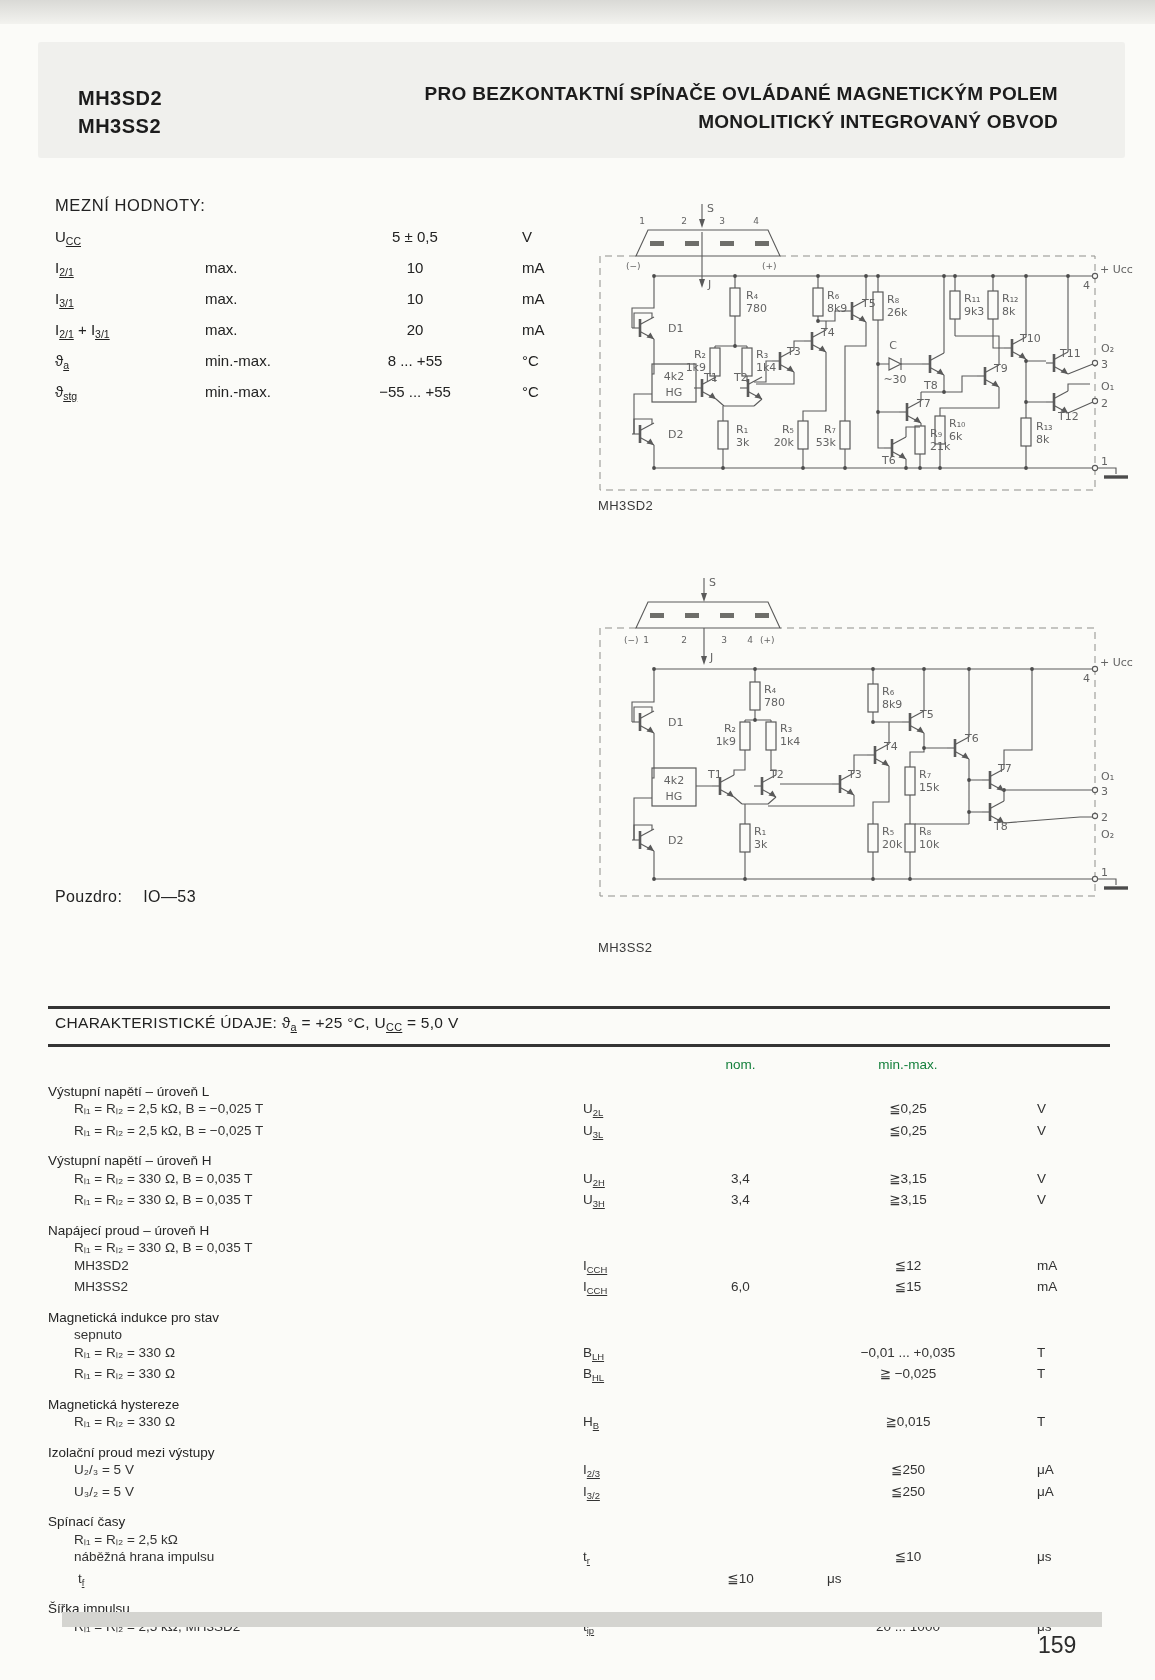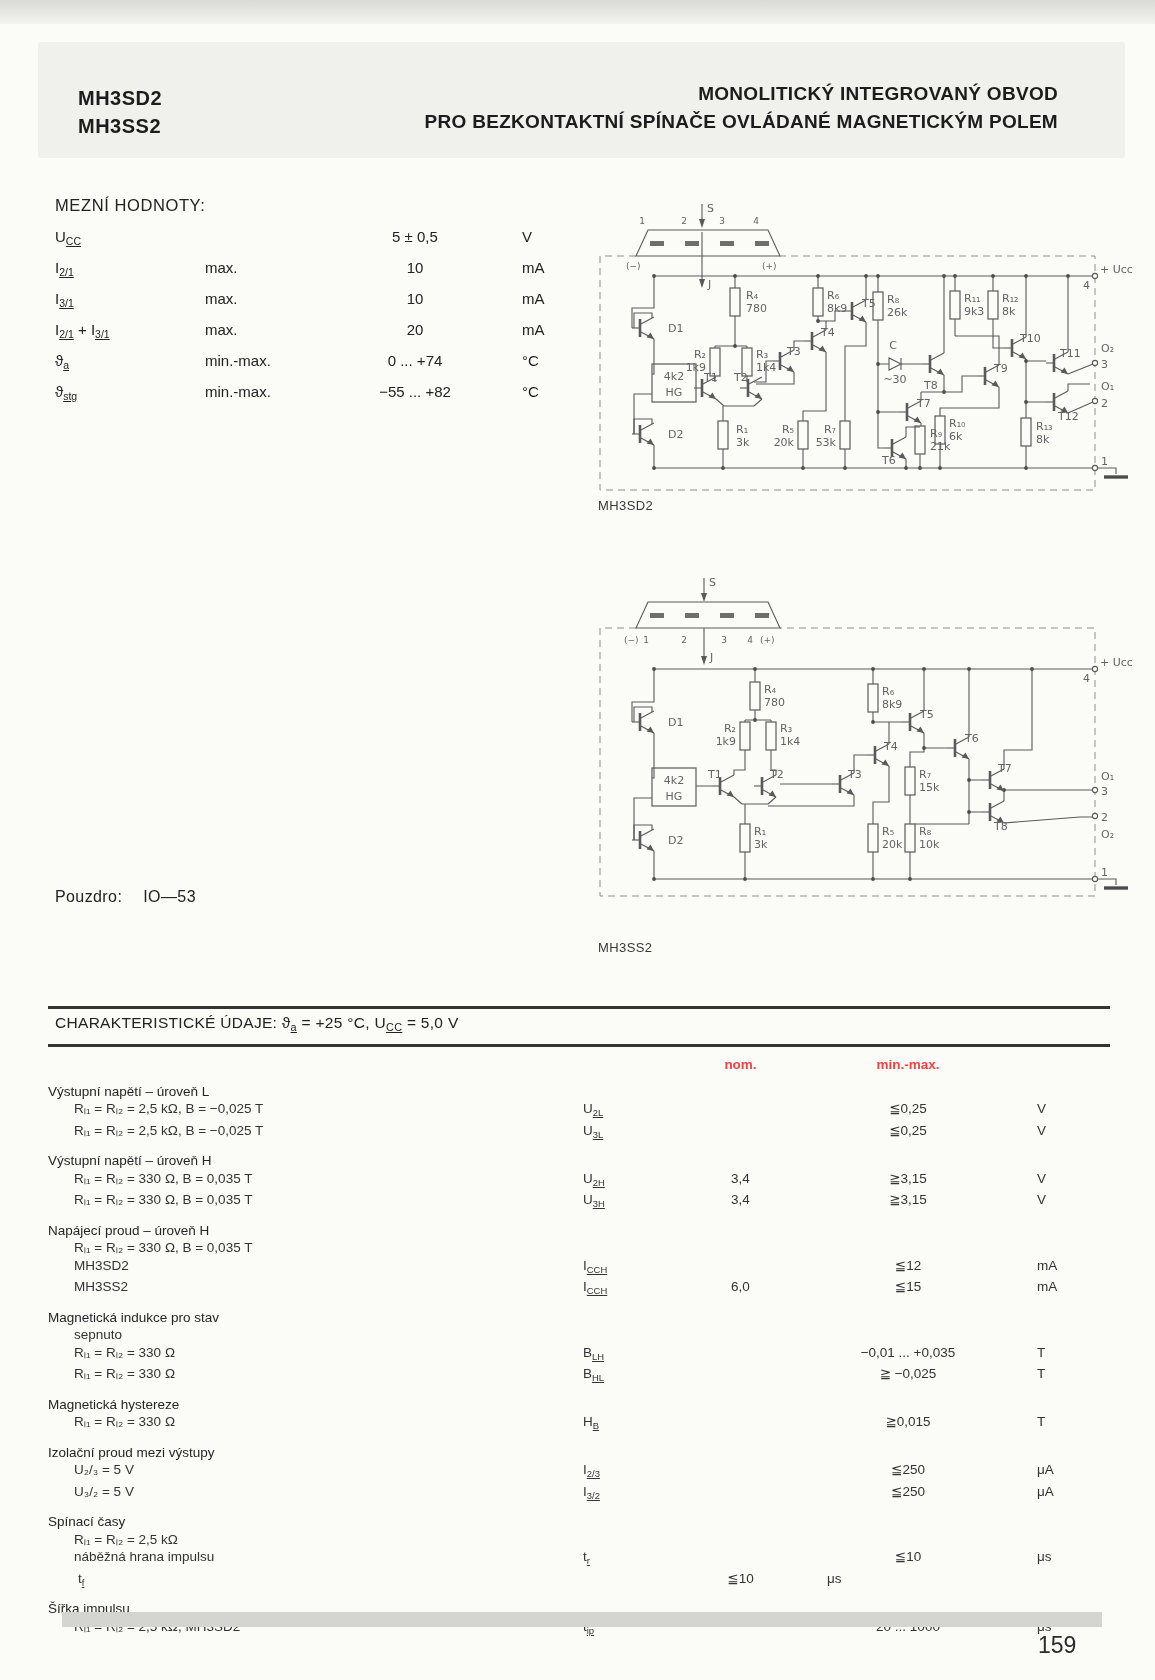--- a/index.html
+++ b/index.html
@@ -22,21 +22,21 @@
   .lunit{padding-left:22px;}
   .sub{font-size:70%;vertical-align:-3px;text-decoration:underline;}
   .schem{position:absolute;}
   .caption{position:absolute;font-size:13px;color:#3a3a3a;letter-spacing:.4px;}
   .pouzdro{position:absolute;left:55px;top:888px;font-size:16px;color:#222;letter-spacing:.4px;}
   .pouzdro .val{margin-left:21px;}
   .rule{position:absolute;left:48px;width:1062px;height:2.5px;background:#343434;}
   .char-title{position:absolute;left:55px;top:1014px;font-size:15.5px;color:#222;letter-spacing:.3px;}
   .char{position:absolute;left:48px;top:1056px;width:1085px;font-size:13.5px;color:#333;}
   .crow{display:grid;grid-template-columns:505px 125px 125px 210px 80px;line-height:17.5px;align-items:baseline;}
-  .chead{font-weight:bold;color:#ef4444;margin-bottom:8px;}
+  .chead{font-weight:normal;color:#15803d;margin-bottom:8px;}
   .cheading{margin-top:9px;line-height:17.5px;color:#252525;}
   .ccond{padding-left:26px;}
   .csym{padding-left:30px;}
   .cnom{text-align:center;}
   .cmm{text-align:center;}
   .cunit{padding-left:24px;}
   .pagenum{position:absolute;left:1038px;top:1632px;font-size:23px;color:#2c2c2c;text-align:right;}
   
   .w{fill:none;stroke:#5a5a5a;stroke-width:1.1;}
   .res{fill:none;stroke:#5a5a5a;stroke-width:1.2;}
@@ -53,22 +53,22 @@
 
 <div class="page">
   <div class="scan-top"></div>
   <div class="scan-head"></div>
 
   <div class="partnos">
     <div>MH3SD2</div>
     <div>MH3SS2</div>
   </div>
   <div class="titleblock">
+    <div>PRO BEZKONTAKTNÍ SPÍNAČE OVLÁDANÉ MAGNETICKÝM POLEM</div>
     <div>MONOLITICKÝ INTEGROVANÝ OBVOD</div>
-    <div>PRO BEZKONTAKTNÍ SPÍNAČE OVLÁDANÉ MAGNETICKÝM POLEM</div>
   </div>
 
   <div class="limits-title">MEZNÍ HODNOTY:</div>
   <div class="limits" id="limits-rows">
       <div class="lrow">
         <div class="lsym"><span>U</span><span class="sub">CC</span></div>
         <div class="lcond"></div>
         <div class="lval">5 ± 0,5</div>
         <div class="lunit">V</div>
       </div>
@@ -86,27 +86,27 @@
       </div>
       <div class="lrow">
         <div class="lsym"><span>I</span><span class="sub">2/1</span><span> + </span><span>I</span><span class="sub">3/1</span></div>
         <div class="lcond">max.</div>
         <div class="lval">20</div>
         <div class="lunit">mA</div>
       </div>
       <div class="lrow">
         <div class="lsym"><span>ϑ</span><span class="sub">a</span></div>
         <div class="lcond">min.-max.</div>
-        <div class="lval">0 ... +74</div>
+        <div class="lval">8 ... +55</div>
         <div class="lunit">°C</div>
       </div>
       <div class="lrow">
         <div class="lsym"><span>ϑ</span><span class="sub">stg</span></div>
         <div class="lcond">min.-max.</div>
-        <div class="lval">−55 ... +82</div>
+        <div class="lval">−55 ... +55</div>
         <div class="lunit">°C</div>
       </div>
     </div>
 
   <svg class="schem" style="left:590px;top:196px;" width="548" height="308" viewBox="0 0 548 308">
     <defs>
       <g id="tr" stroke="#5a5a5a" stroke-width="1.1" fill="none">
         <line x1="-8" y1="0" x2="0" y2="0"></line>
         <line x1="0" y1="-9" x2="0" y2="9" stroke-width="2.6"></line>
         <line x1="0" y1="-3.5" x2="14" y2="-11"></line>

